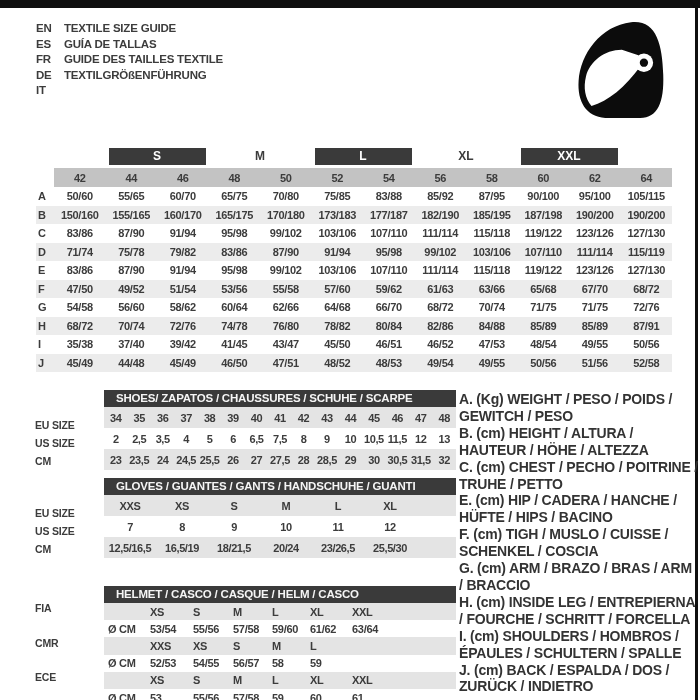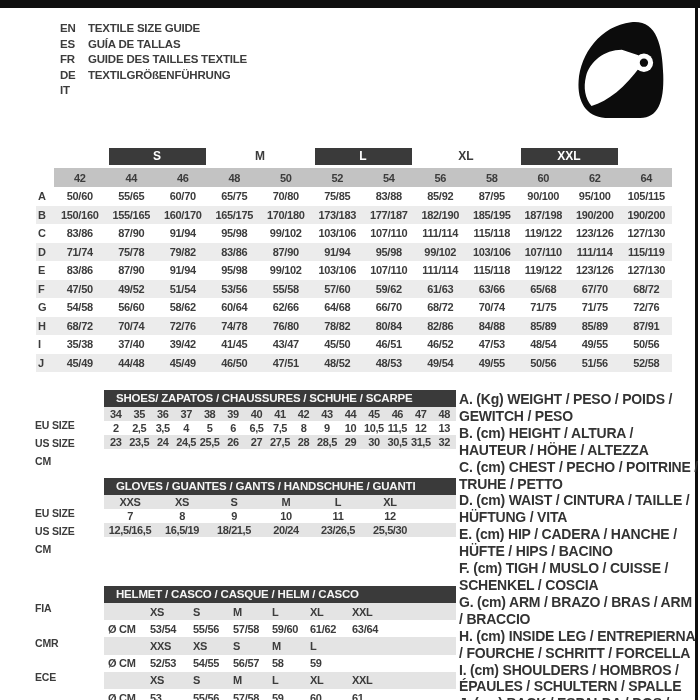--- a/index.html
+++ b/index.html
@@ -2,21 +2,21 @@
 <html><head>
 <meta charset="utf-8">
 <style>
   html,body{margin:0;padding:0;background:#ffffff;}
   .page{position:relative;width:700px;height:700px;background:#ffffff;overflow:hidden;
         font-family:"Liberation Sans", sans-serif;color:#3c3c3c;}
   .top-bar{position:absolute;left:0;top:0;width:700px;height:8px;background:#0f0f0f;}
   .right-bar{position:absolute;left:695px;top:0;width:3px;height:700px;background:#0f0f0f;}
 
   
-  .lang{position:absolute;left:60px;top:21px;}
+  .lang{position:absolute;left:36px;top:21px;}
   .lang-row{display:flex;font-weight:bold;font-size:11.5px;line-height:15.5px;letter-spacing:-0.2px;}
   .lang-code{width:28px;}
 
   .helmet-icon{position:absolute;left:574px;top:18px;}
 
   
   .main-table{position:absolute;left:36px;top:147px;width:636px;border-collapse:collapse;
               table-layout:fixed;font-size:11px;font-weight:bold;letter-spacing:-0.3px;}
   .main-table td{padding:0;text-align:center;height:18.5px;overflow:hidden;white-space:nowrap;}
   .main-table tr.groups td{height:21px;vertical-align:top;}
@@ -25,21 +25,21 @@
   .size-plain{height:17px;line-height:17px;margin-top:1px;font-size:12px;letter-spacing:0;}
   .main-table tr.cols td{background:#c3c3c3;height:19px;}
   .main-table tr.cols td.letter{background:#ffffff;}
   .main-table tr.stripe td{background:#ececec;}
   .main-table td.letter{text-align:left;padding-left:2px;}
 
   
   .section{position:absolute;left:104px;width:352px;}
   .sec-title{height:17px;background:#3a3a3a;color:#f5f5f5;font-weight:bold;font-size:11.5px;
              line-height:17px;padding-left:12px;letter-spacing:-0.2px;white-space:nowrap;overflow:hidden;}
-  .sec-row{display:flex;height:14px;align-items:center;}
+  .sec-row{display:flex;height:21px;align-items:center;}
   .sec-row.shaded{background:#e4e4e4;}
   .sec-cell{flex:1;text-align:center;font-weight:bold;font-size:11px;letter-spacing:-0.4px;white-space:nowrap;}
   .gloves .sec-cell{flex:0 0 52px;}
 
   .hm-row{display:flex;height:17.2px;align-items:center;font-weight:bold;font-size:11px;letter-spacing:-0.3px;}
   .hm-row.shaded{background:#e4e4e4;}
   .hm-row span{display:block;white-space:nowrap;overflow:visible;}
   .hm-row span:nth-child(1){width:42px;padding-left:4px;}
   .hm-row span:nth-child(2){width:43px;}
   .hm-row span:nth-child(3){width:40px;}
@@ -448,21 +448,20 @@
       </div>
   </div>
   <div class="side-label" style="top:594px">FIA</div>
   <div class="side-label" style="top:629px">CMR</div>
   <div class="side-label" style="top:663px">ECE</div>
 
   <div class="legend">
       <div class="legend-item">A. (Kg) WEIGHT / PESO / POIDS / GEWITCH / PESO</div>
       <div class="legend-item">B. (cm) HEIGHT / ALTURA / HAUTEUR / HÖHE / ALTEZZA</div>
       <div class="legend-item">C. (cm) CHEST / PECHO / POITRINE / TRUHE / PETTO</div>
-      <div class="legend-item">D. (cm) WAIST / CINTURA / TAILLE / HÜFTUNG / VITA</div>
       <div class="legend-item">E. (cm) HIP / CADERA / HANCHE / HÜFTE / HIPS /  BACINO</div>
       <div class="legend-item">F. (cm) TIGH / MUSLO / CUISSE / SCHENKEL / COSCIA</div>
       <div class="legend-item">G. (cm) ARM  / BRAZO / BRAS / ARM / BRACCIO</div>
       <div class="legend-item">H. (cm) INSIDE LEG / ENTREPIERNA / FOURCHE / SCHRITT / FORCELLA</div>
       <div class="legend-item">I. (cm) SHOULDERS / HOMBROS / ÉPAULES / SCHULTERN / SPALLE</div>
       <div class="legend-item">J. (cm) BACK / ESPALDA / DOS / ZURÜCK / INDIETRO</div>
     </div>
 </div>
 
 </body></html>

